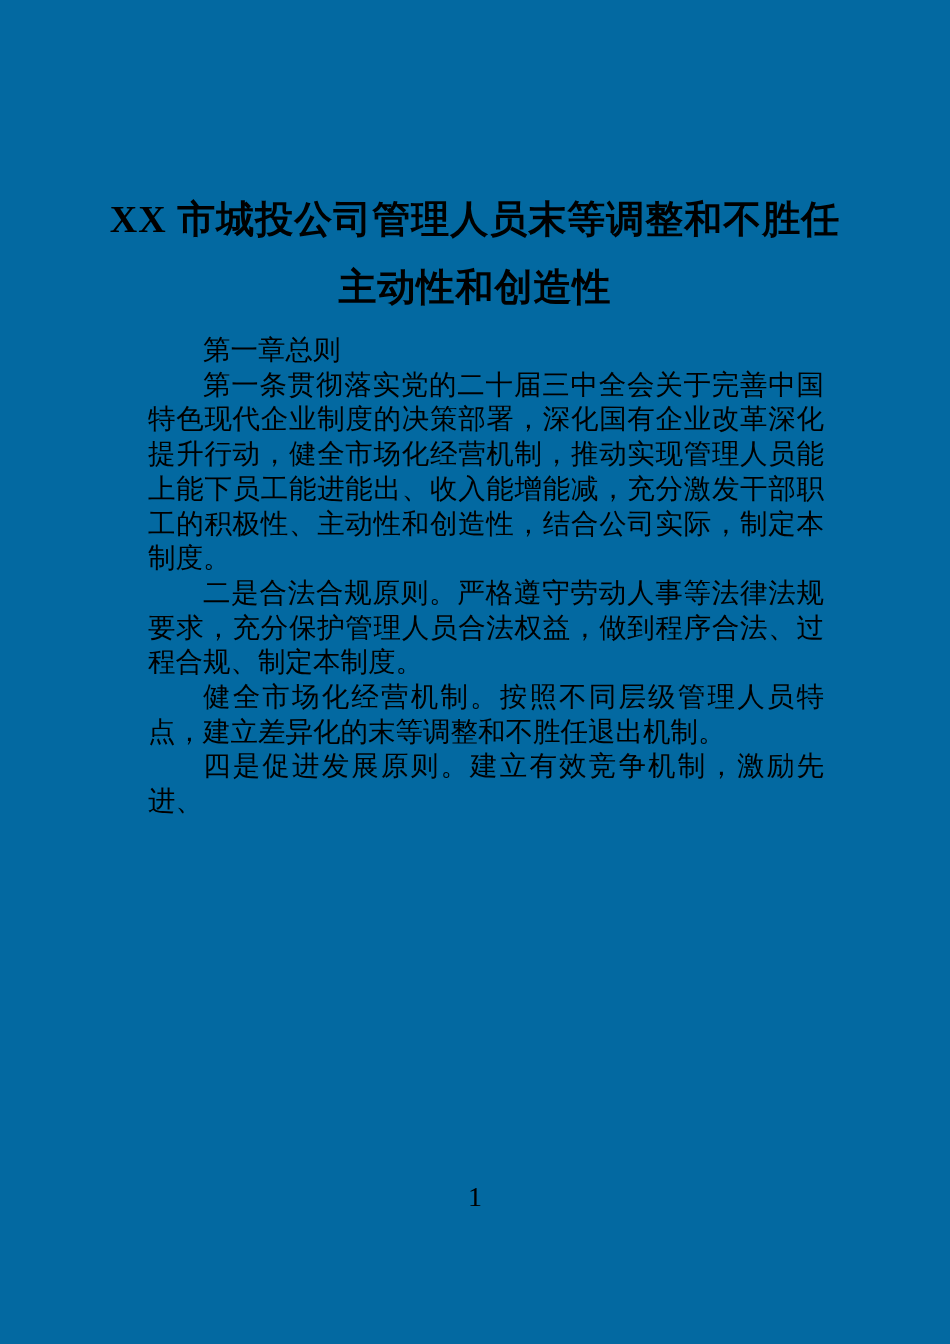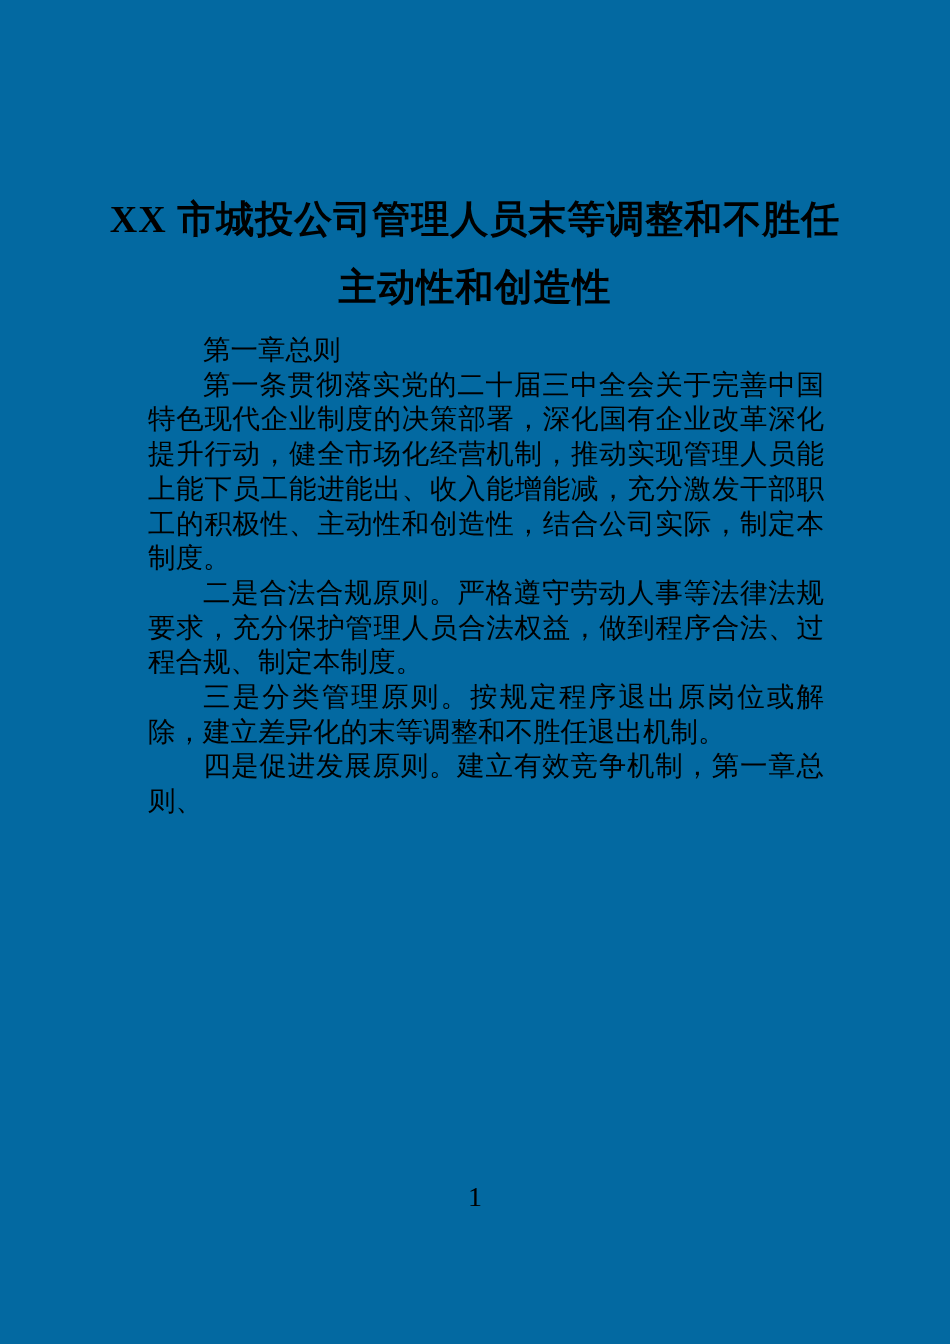--- a/index.html
+++ b/index.html
@@ -68,19 +68,19 @@
 
   <h1 class="doc-title">
     <span class="title-line">XX 市城投公司管理人员末等调整和不胜任</span>
     <span class="title-line">主动性和创造性</span>
   </h1>
 
   <div class="doc-body">
     <p>第一章总则</p>
     <p>第一条贯彻落实党的二十届三中全会关于完善中国特色现代企业制度的决策部署，深化国有企业改革深化提升行动，健全市场化经营机制，推动实现管理人员能上能下员工能进能出、收入能增能减，充分激发干部职工的积极性、主动性和创造性，结合公司实际，制定本制度。</p>
     <p>二是合法合规原则。严格遵守劳动人事等法律法规要求，充分保护管理人员合法权益，做到程序合法、过程合规、制定本制度。</p>
-    <p>三是分类管理原则。按规定程序退出原岗位或解除，建立差异化的末等调整和不胜任退出机制。</p>
-    <p>四是促进发展原则。建立有效竞争机制，第一章总则、</p>
+    <p>健全市场化经营机制。按照不同层级管理人员特点，建立差异化的末等调整和不胜任退出机制。</p>
+    <p>四是促进发展原则。建立有效竞争机制，激励先进、</p>
   </div>
 
   <div class="page-number">1</div>
 
 </div>
 
 </body></html>

